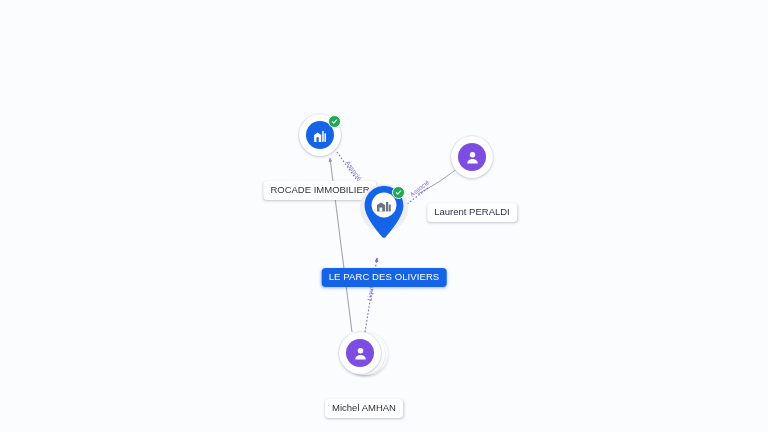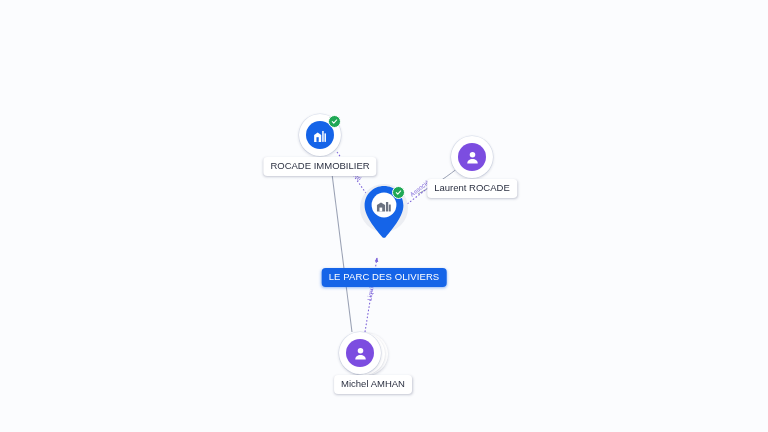--- a/index.html
+++ b/index.html
@@ -125,20 +125,21 @@
     border-radius: 4px;
     font-size: 9.5px;
     line-height: 1;
     padding: 4px 7px 5px 7px;
     box-sizing: border-box;
   }
   .node-label.light {
     background: #ffffff;
     color: #2c3142;
     box-shadow: 0 1px 2.5px rgba(30,40,80,0.25);
+    margin-top: 24px;
   }
   .node-label.primary {
     background: #1564e8;
     color: #ffffff;
     box-shadow: 0 1px 3px rgba(21,100,232,0.45);
     font-size: 9.5px;
     letter-spacing: 0.1px;
     margin-top: 32px;
   }
 </style>
@@ -191,21 +192,21 @@
 
   <div class="node" style="left:472px; top:157px;">
     <div class="avatar-ring">
       <div class="avatar-inner purple">
         <svg width="17" height="17" viewBox="0 0 24 24" aria-hidden="true">
           <circle cx="12" cy="8.2" r="3.9" fill="#ffffff"></circle>
           <path d="M4.6 20.4c0-4.1 3.3-6.4 7.4-6.4s7.4 2.3 7.4 6.4z" fill="#ffffff"></path>
         </svg>
       </div>
     </div>
-    <div class="node-label light" style="left:0px; top:22px;">Laurent ROCADE</div>
+    <div class="node-label light" style="left:0px; top:22px;">Laurent PERALDI</div>
   </div>
 
   <div class="node" style="left:384px; top:212px;">
     <div class="pin-wrap">
       <div class="pin-halo"></div>
       <svg class="pin-svg" width="56" height="62" viewBox="0 0 56 62" aria-hidden="true">
         <path d="M28 4 C17.2 4 8.6 12.6 8.6 23.4 C8.6 34.8 21.6 49.2 26.2 54.9
                  a2.3 2.3 0 0 0 3.6 0 C34.4 49.2 47.4 34.8 47.4 23.4
                  C47.4 12.6 38.8 4 28 4 Z" fill="#1564e8"></path>
         <circle cx="28" cy="23" r="12.4" fill="#ffffff"></circle>
@@ -231,16 +232,16 @@
     <div class="stack-card s1"></div>
     <div class="stack-card s2"></div>
     <div class="avatar-ring">
       <div class="avatar-inner purple">
         <svg width="17" height="17" viewBox="0 0 24 24" aria-hidden="true">
           <circle cx="12" cy="8.2" r="3.9" fill="#ffffff"></circle>
           <path d="M4.6 20.4c0-4.1 3.3-6.4 7.4-6.4s7.4 2.3 7.4 6.4z" fill="#ffffff"></path>
         </svg>
       </div>
     </div>
-    <div class="node-label light" style="left:13px; top:22px;">Michel AMHAN</div>
+    <div class="node-label light" style="left:4px; top:22px;">Michel AMHAN</div>
   </div>
 
 </div>
 
 </body></html>

